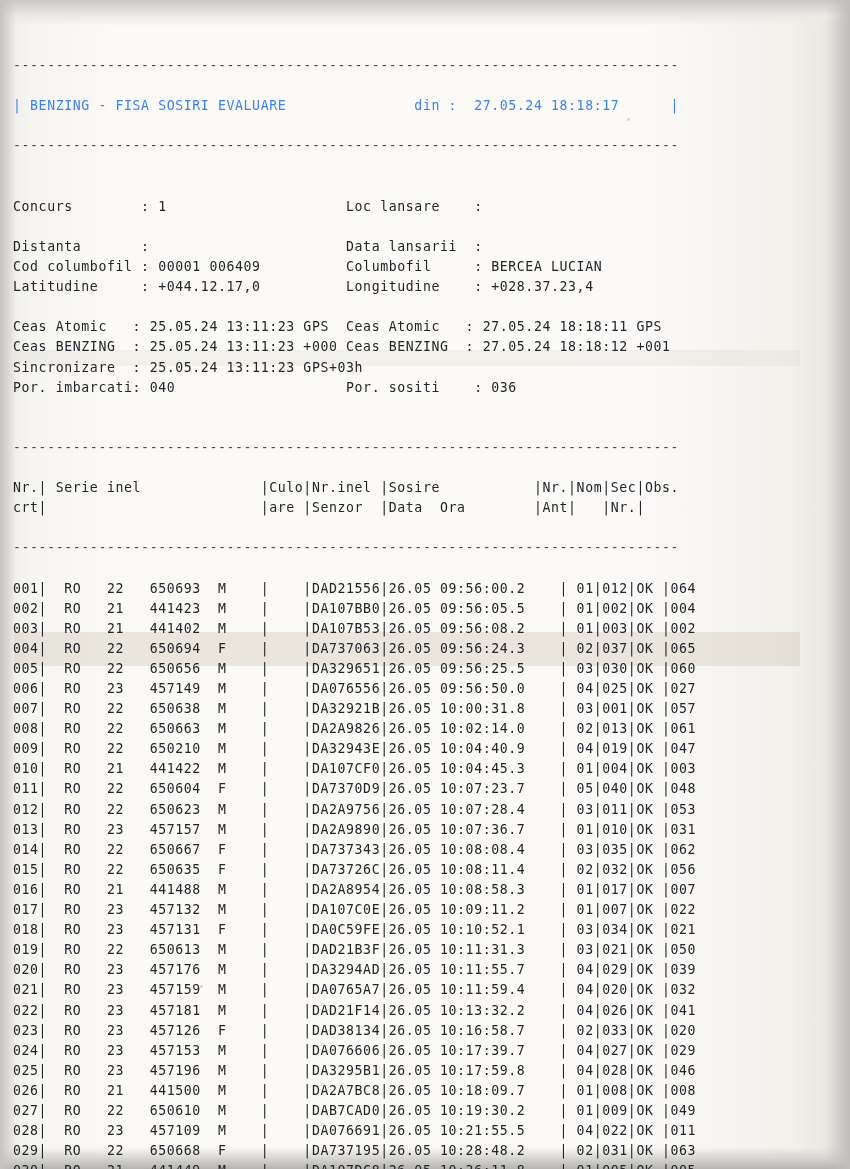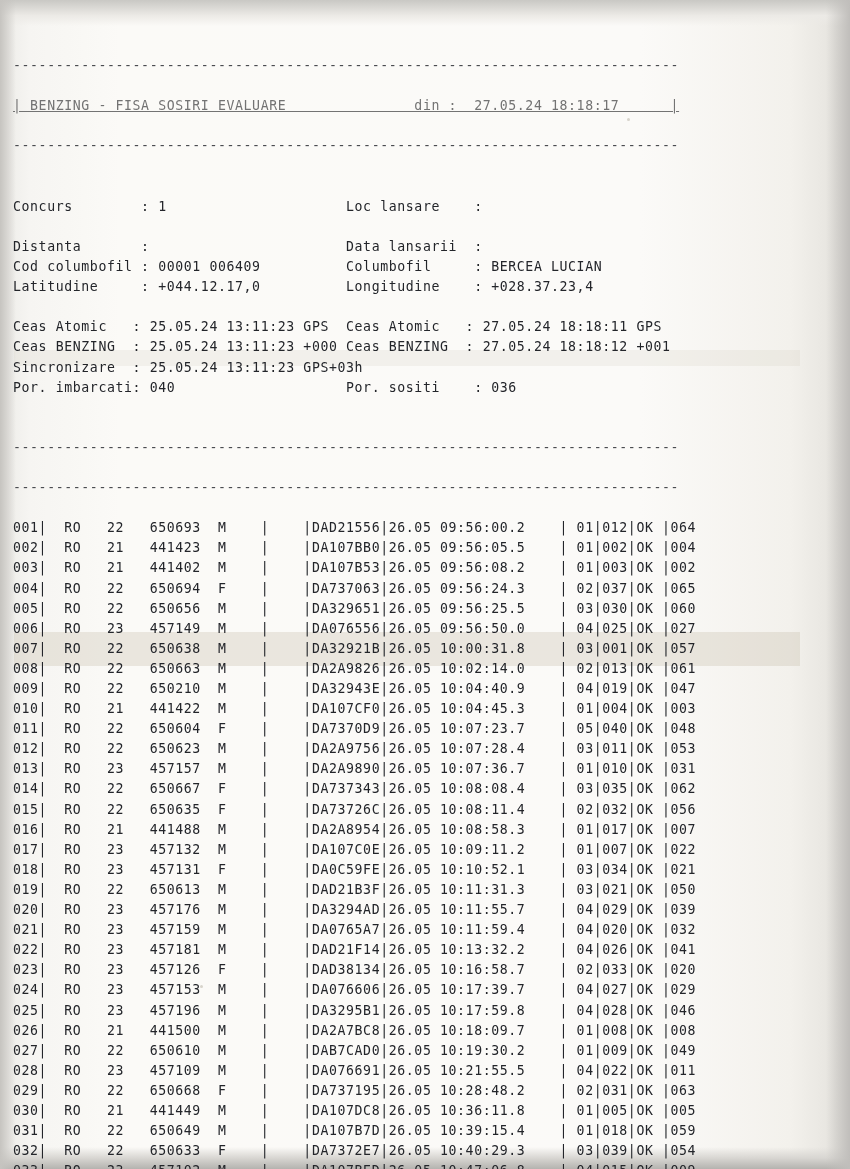--- a/index.html
+++ b/index.html
@@ -56,21 +56,21 @@
     color: #23252a;
     white-space: pre;
   }
   .content {
     position: absolute;
     left: 13px;
     top: 36px;
     width: 800px;
   }
   .rule { color: #4a4c50; }
-  .frame-line { color: #737373; text-decoration: underline; }
+  .frame-line { color: #3b82f6; }
   .band {
     position: absolute;
     top: 632px;
     left: 14px;
     width: 786px;
     height: 34px;
     background: rgba(196,186,166,0.30);
     pointer-events: none;
   }
   .band2 {
@@ -121,20 +121,23 @@
 Latitudine     : +044.12.17,0          Longitudine    : +028.37.23,4
 
 Ceas Atomic   : 25.05.24 13:11:23 GPS  Ceas Atomic   : 27.05.24 18:18:11 GPS
 Ceas BENZING  : 25.05.24 13:11:23 +000 Ceas BENZING  : 27.05.24 18:18:12 +001
 Sincronizare  : 25.05.24 13:11:23 GPS+03h
 Por. imbarcati: 040                    Por. sositi    : 036
 
 </span>
 <span class="rule">------------------------------------------------------------------------------
 </span>
+<span>Nr.| Serie inel              |Culo|Nr.inel |Sosire           |Nr.|Nom|Sec|Obs.
+crt|                         |are |Senzor  |Data  Ora        |Ant|   |Nr.|
+</span>
 <span class="rule">------------------------------------------------------------------------------
 </span>
 <span>001|  RO   22   650693  M    |    |DAD21556|26.05 09:56:00.2    | 01|012|OK |064
 002|  RO   21   441423  M    |    |DA107BB0|26.05 09:56:05.5    | 01|002|OK |004
 003|  RO   21   441402  M    |    |DA107B53|26.05 09:56:08.2    | 01|003|OK |002
 004|  RO   22   650694  F    |    |DA737063|26.05 09:56:24.3    | 02|037|OK |065
 005|  RO   22   650656  M    |    |DA329651|26.05 09:56:25.5    | 03|030|OK |060
 006|  RO   23   457149  M    |    |DA076556|26.05 09:56:50.0    | 04|025|OK |027
 007|  RO   22   650638  M    |    |DA32921B|26.05 10:00:31.8    | 03|001|OK |057
 008|  RO   22   650663  M    |    |DA2A9826|26.05 10:02:14.0    | 02|013|OK |061

